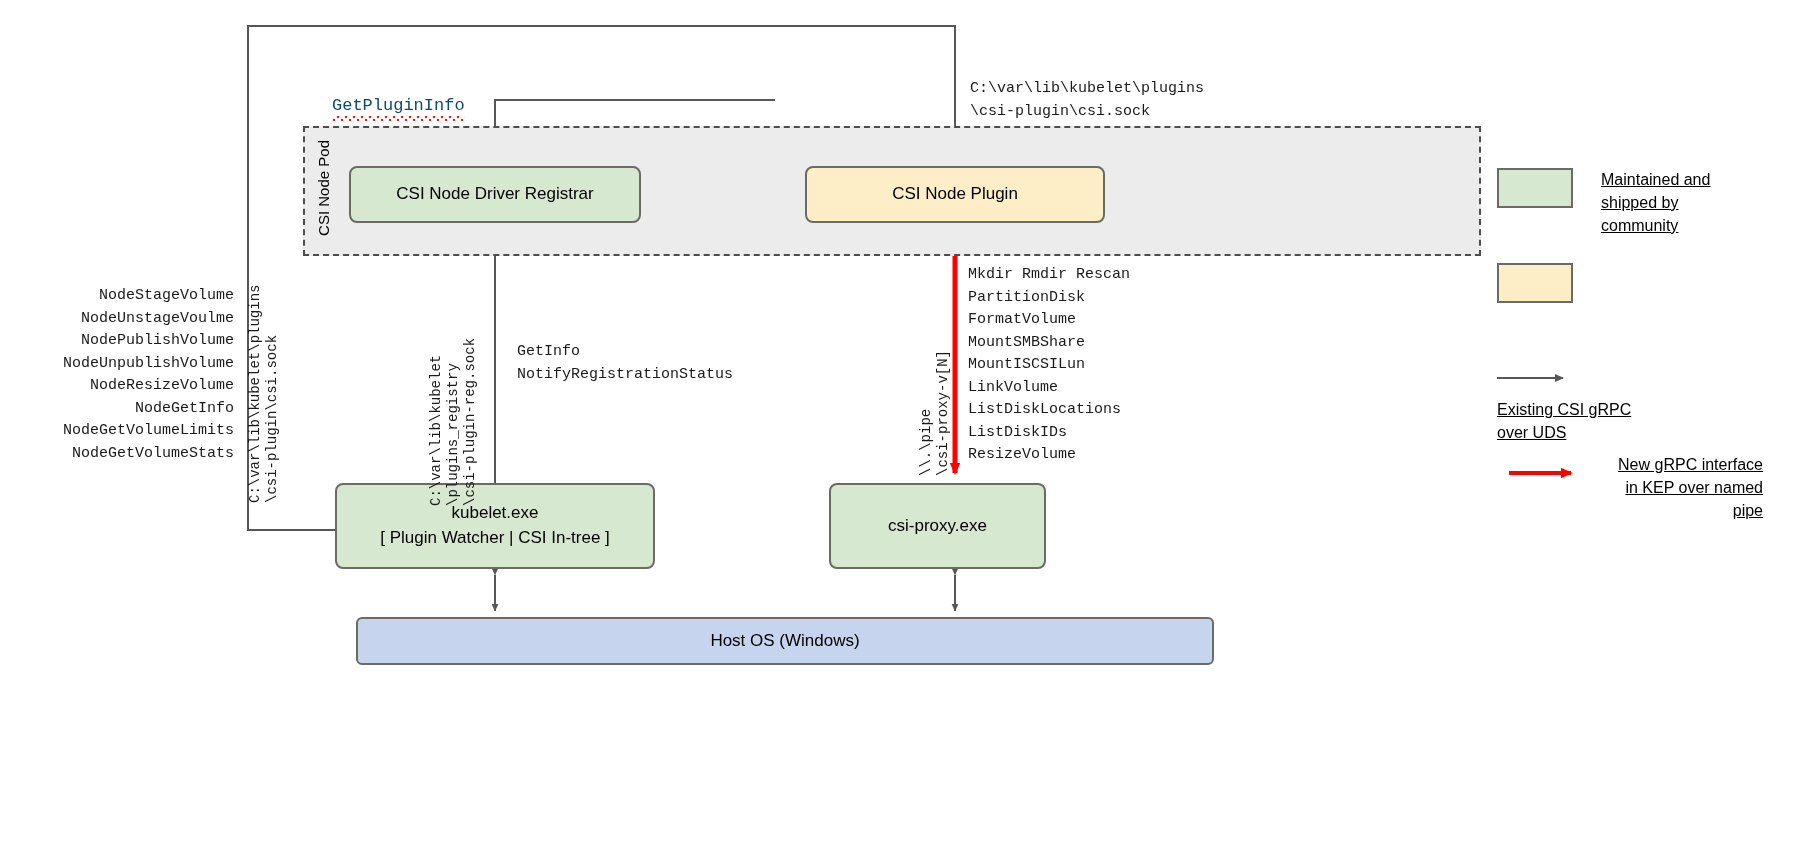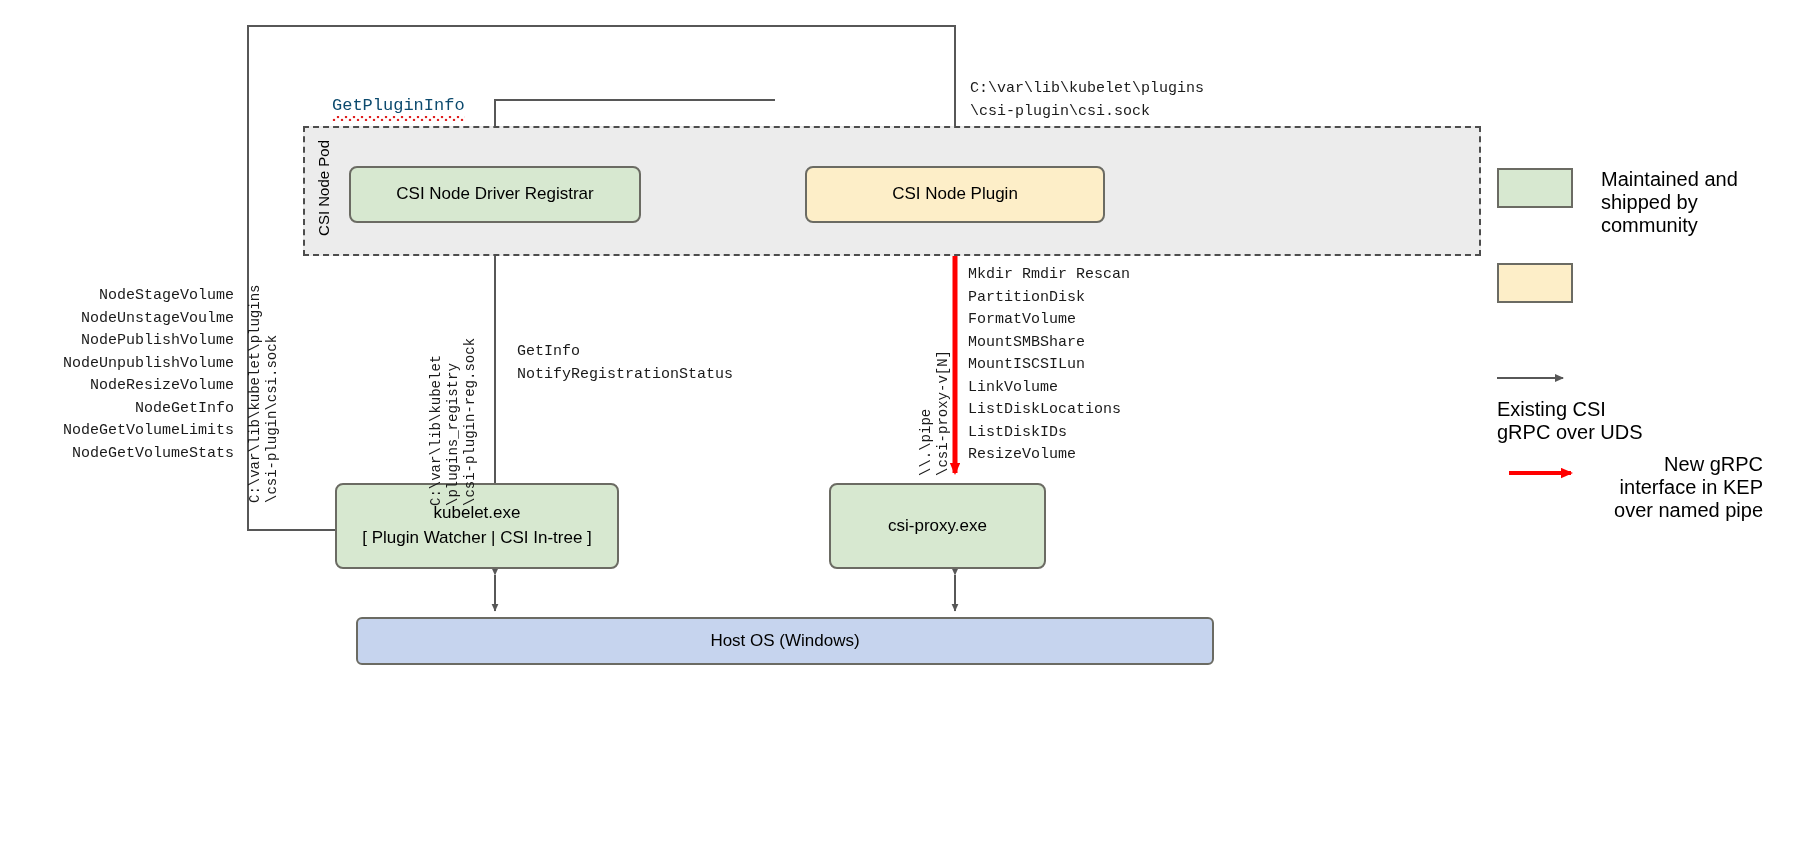--- a/index.html
+++ b/index.html
@@ -38,21 +38,21 @@
     align-items:center;justify-content:center;
     font-size:17px;line-height:1.45;
     text-align:center;
   }
   .green{background:#d7e8d0;}
   .yellow{background:#fdeec8;justify-content:center;}
   .blue{background:#c6d4ee;border-color:#6b6b63;border-radius:6px;}
 
   #box-registrar{left:349px;top:166px;width:292px;height:57px;}
   #box-nodeplugin{left:805px;top:166px;width:300px;height:57px;}
-  #box-kubelet{left:335px;top:483px;width:284px;height:86px;}
+  #box-kubelet{left:335px;top:483px;width:320px;height:86px;}
   #box-csiproxy{left:829px;top:483px;width:217px;height:86px;}
   #box-hostos{left:310px;top:617px;width:858px;height:48px;border-radius:6px;margin-left:46px;}
 
   
   #overlay{position:absolute;left:0;top:0;width:1818px;height:842px;pointer-events:none;}
 
   
   .code-block{
     position:absolute;
     font-family:"Liberation Mono",monospace;
@@ -92,21 +92,21 @@
     background-size:8px 5px;background-repeat:repeat-x;
   }
 
   
   #legend{position:absolute;left:1497px;top:168px;width:300px;}
   .legend-row{position:absolute;display:flex;align-items:flex-start;}
   .swatch{
     width:76px;height:40px;box-sizing:border-box;
     border:2px solid #6b6b63;flex:none;margin-right:28px;
   }
-  .legend-text{font-size:20px;line-height:23px;width:150px;}
+  .legend-text{font-size:16px;line-height:23px;width:150px;text-decoration:underline;}
   .legend-arrow{width:76px;height:40px;flex:none;margin-right:28px;
                 display:flex;align-items:center;}
   #lg0{left:0;top:0;}
   #lg1{left:0;top:95px;}
   #lg2{left:0;top:190px;flex-direction:column;}
   #lg3{left:12px;top:285px;text-align:right;}
 </style>
 </head>
 <body>
 

